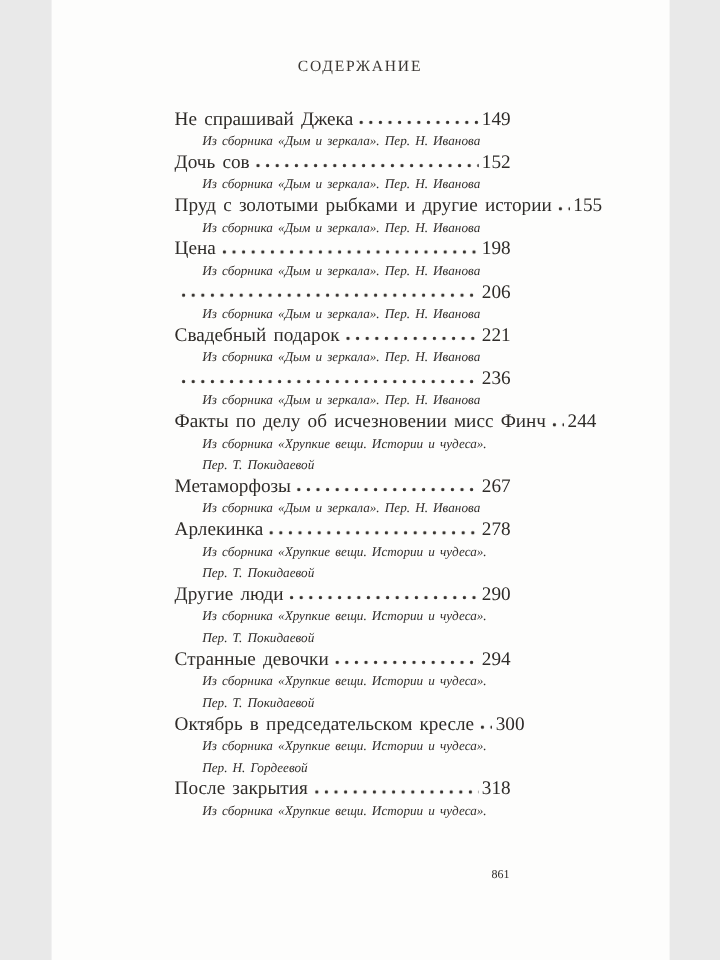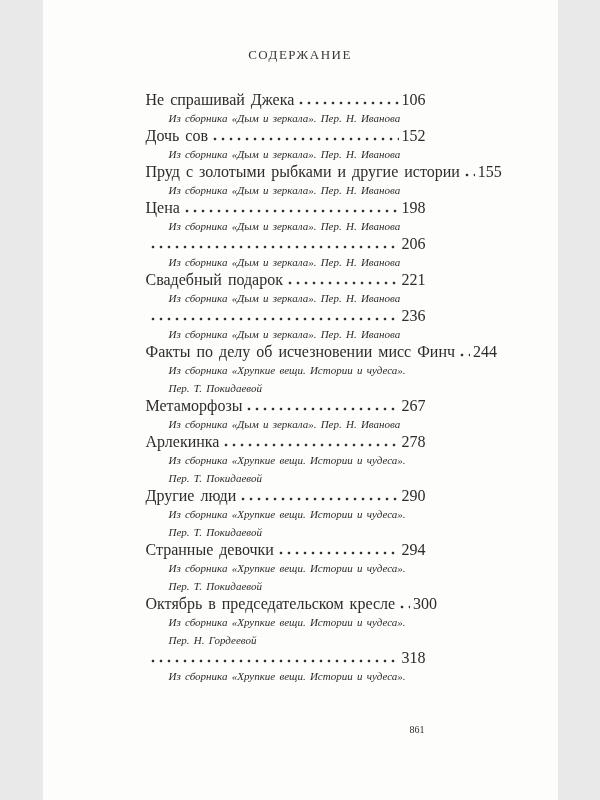--- a/index.html
+++ b/index.html
@@ -68,21 +68,21 @@
 <body>
 
 <div class="page">
   <div class="heading">СОДЕРЖАНИЕ</div>
 
   <div class="toc">
   <div class="entry">
     <div class="entry-row">
       <span class="entry-title">Не спрашивай Джека</span>
       <span class="leader"></span>
-      <span class="entry-page">106</span>
+      <span class="entry-page">149</span>
     </div>
     <div class="entry-source">Из сборника «Дым и зеркала». Пер. Н. Иванова</div>
 
   </div>
 
   <div class="entry">
     <div class="entry-row">
       <span class="entry-title">Дочь сов</span>
       <span class="leader"></span>
       <span class="entry-page">152</span>
@@ -194,20 +194,21 @@
       <span class="entry-title">Октябрь в председательском кресле</span>
       <span class="leader"></span>
       <span class="entry-page">300</span>
     </div>
     <div class="entry-source">Из сборника «Хрупкие вещи. Истории и чудеса».</div>
     <div class="entry-source">Пер. Н. Гордеевой</div>
   </div>
 
   <div class="entry">
     <div class="entry-row">
+      <span class="entry-title">После закрытия</span>
       <span class="leader"></span>
       <span class="entry-page">318</span>
     </div>
     <div class="entry-source">Из сборника «Хрупкие вещи. Истории и чудеса».</div>
   </div>
 </div>
 
   <div class="folio">861</div>
 </div>
 

